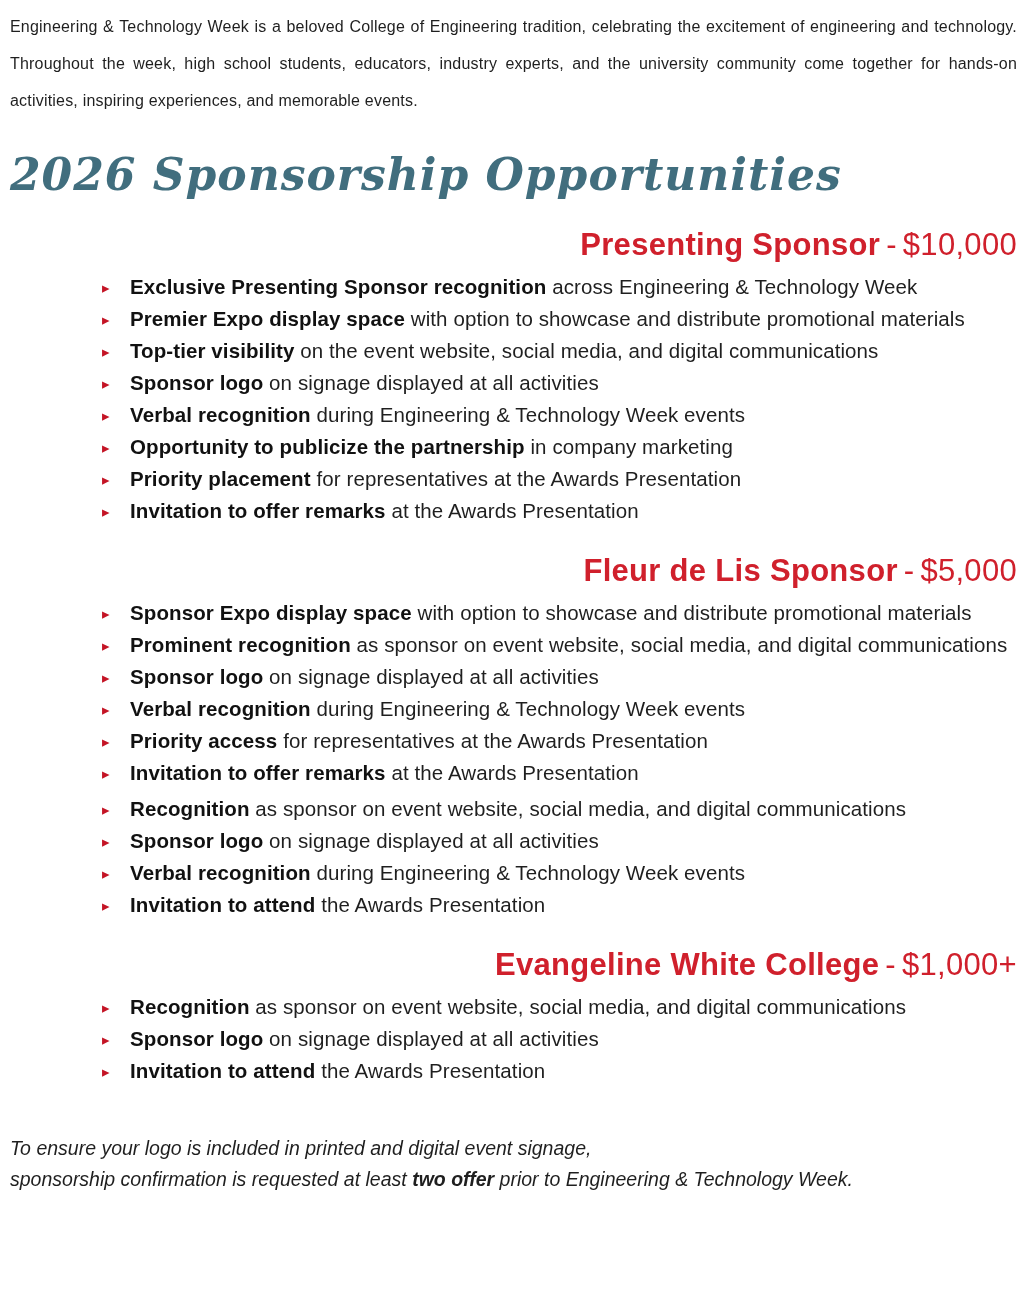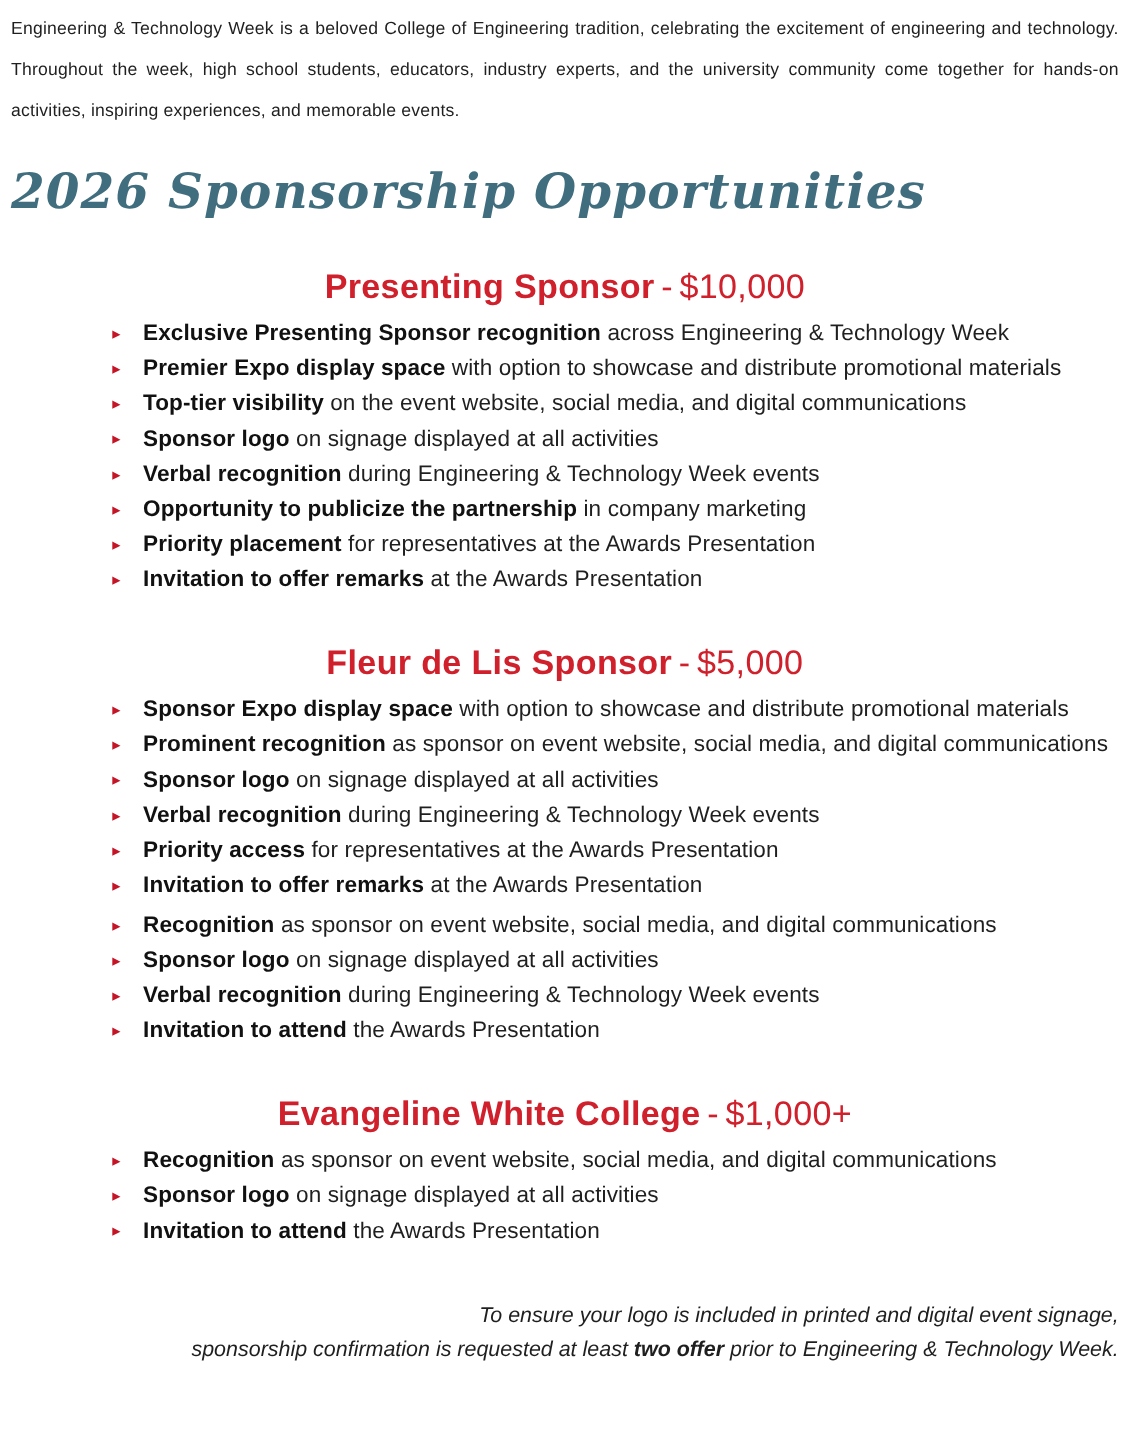--- a/index.html
+++ b/index.html
@@ -27,22 +27,22 @@
     font-family: "DejaVu Serif", serif;
     font-style: italic;
     font-weight: bold;
     font-size: 44px;
     line-height: 52px;
     color: #416e7e;
     letter-spacing: 1px;
   }
 
   .tier-heading {
-    margin: 42px 0 8px 0;
-    text-align: center;
+    margin: 26px 0 8px 0;
+    text-align: right;
     font-size: 31px;
     line-height: 36px;
     color: #d0202c;
     font-weight: 800;
     letter-spacing: 0.3px;
   }
   .tier-heading .sep,
   .tier-heading .amount {
     font-weight: 300;
   }
@@ -66,21 +66,21 @@
     position: absolute;
     left: 2px;
     top: 1px;
     font-size: 15px;
     color: #c41425;
   }
   ul.benefits li b { font-weight: 700; color: #111; margin-top: 27px; }
 
   .footer-note {
     margin-top: 46px;
-    text-align: right;
+    text-align: left;
     font-style: italic;
     font-size: 19.5px;
     line-height: 31px;
     font-weight: 300;
     color: #1f1f1f;
   }
   .footer-note p { margin: 0; }
   .footer-note b { font-weight: 700; }
 </style>
 </head>

